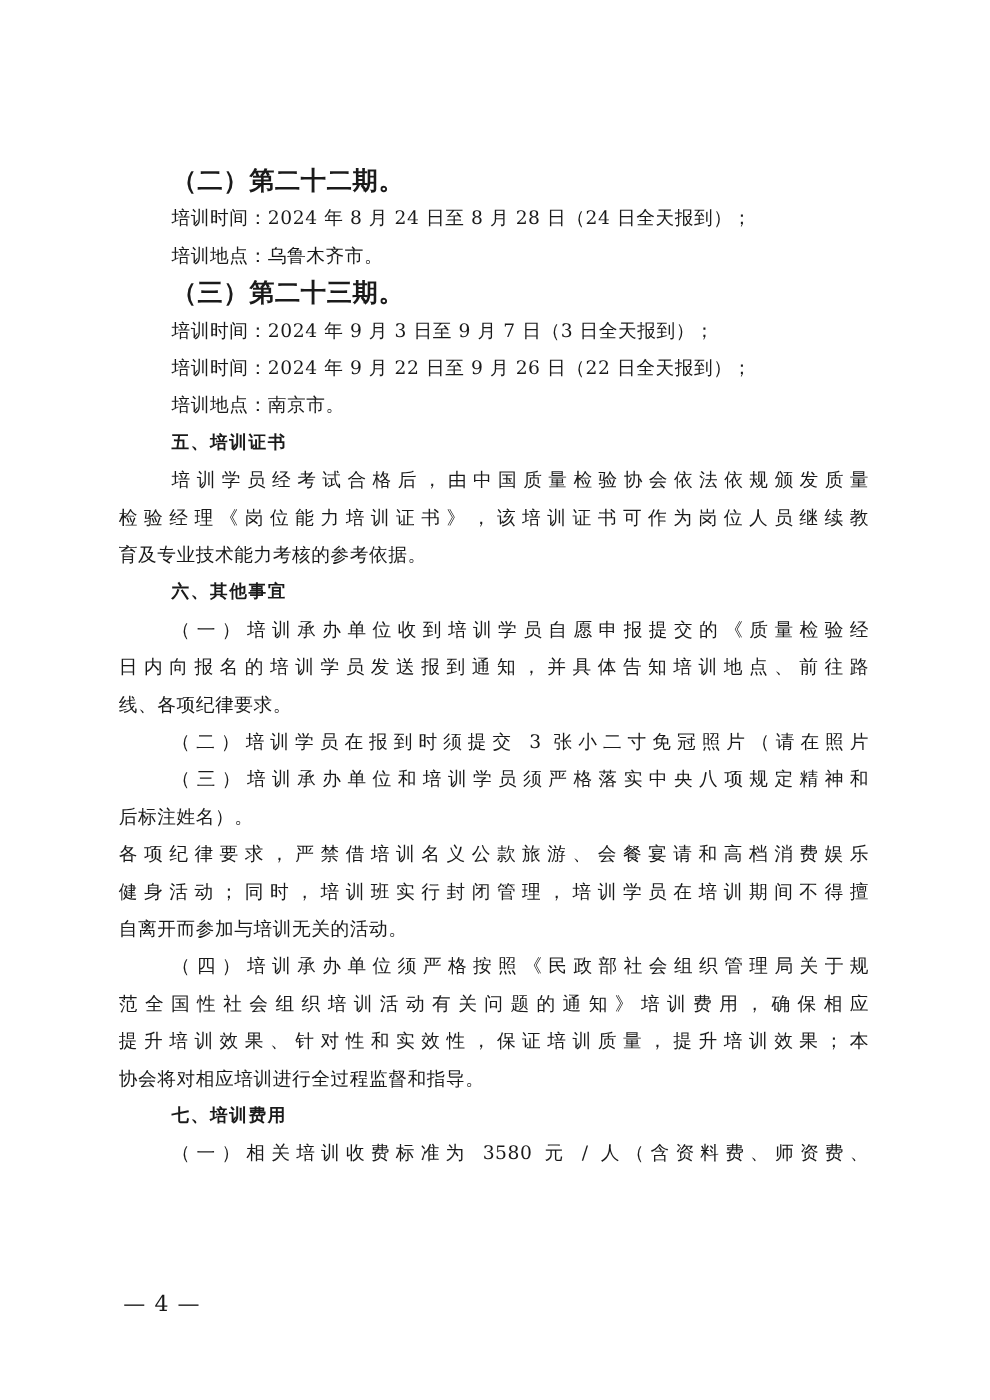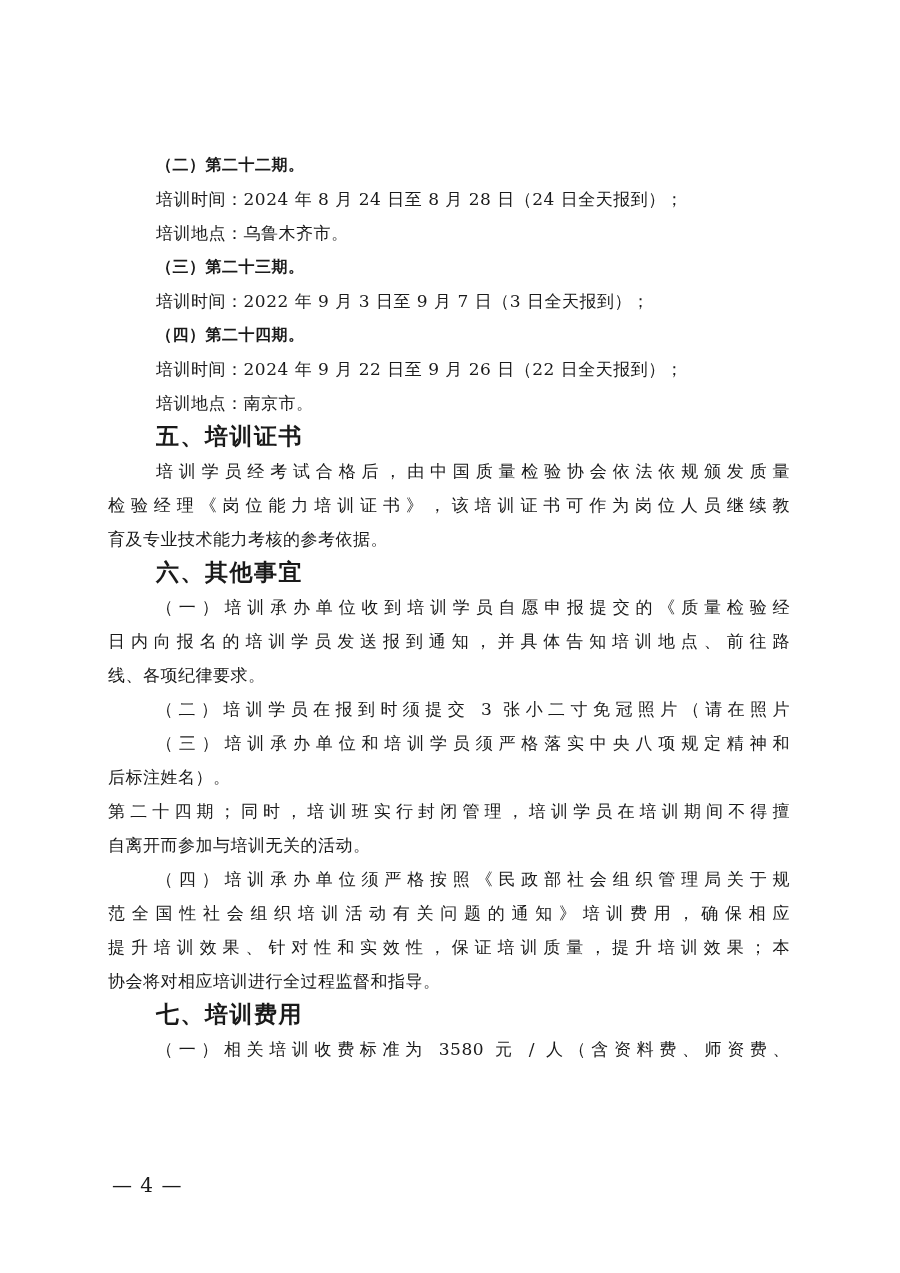--- a/index.html
+++ b/index.html
@@ -37,28 +37,28 @@
   .fill {
     text-align: justify;
     text-align-last: justify;
   }
   .nf {
     white-space: nowrap;
   }
   
   .sub {
     font-weight: bold;
-    font-size: 16px;
+    font-size: 23px;
     font-family: "DejaVu Serif", "Liberation Serif", serif;
   }
   
   .sec {
     font-weight: bold;
-    font-size: 23px;
-    font-family: Liberation Serif, serif;
+    font-size: 16px;
+    font-family: Liberation Mono, monospace;
     letter-spacing: 1.5px;
   }
   .footer {
     position: absolute;
     left: 112px;
     top: 1168px;
     height: 34px;
     line-height: 34px;
     font-size: 20px;
     letter-spacing: 1px;
@@ -67,36 +67,36 @@
 </style>
 </head>
 <body>
 
 <div class="sheet">
   <div class="content">
     <div class="line sub indent nf">（二）第二十二期。</div>
     <div class="line indent nf">培训时间：2024 年 8 月 24 日至 8 月 28 日（24 日全天报到）；</div>
     <div class="line indent nf">培训地点：乌鲁木齐市。</div>
     <div class="line sub indent nf">（三）第二十三期。</div>
-    <div class="line indent nf">培训时间：2022 年 9 月 3 日至 9 月 7 日（3 日全天报到）；</div>
-    <div class="line sub indent nf">（四）第二十四期。</div>
+    <div class="line indent nf">培训时间：2024 年 9 月 3 日至 9 月 7 日（3 日全天报到）；</div>
     <div class="line indent nf">培训时间：2024 年 9 月 22 日至 9 月 26 日（22 日全天报到）；</div>
     <div class="line indent nf">培训地点：南京市。</div>
     <div class="line sec indent nf">五、培训证书</div>
     <div class="line indent fill">培训学员经考试合格后，由中国质量检验协会依法依规颁发质量</div>
     <div class="line fill">检验经理《岗位能力培训证书》，该培训证书可作为岗位人员继续教</div>
     <div class="line nf">育及专业技术能力考核的参考依据。</div>
     <div class="line sec indent nf">六、其他事宜</div>
     <div class="line indent fill">（一）培训承办单位收到培训学员自愿申报提交的《质量检验经</div>
     <div class="line fill">日内向报名的培训学员发送报到通知，并具体告知培训地点、前往路</div>
     <div class="line nf">线、各项纪律要求。</div>
     <div class="line indent fill">（二）培训学员在报到时须提交 3 张小二寸免冠照片（请在照片</div>
     <div class="line indent fill">（三）培训承办单位和培训学员须严格落实中央八项规定精神和</div>
     <div class="line nf">后标注姓名）。</div>
-    <div class="line fill">第二十四期；同时，培训班实行封闭管理，培训学员在培训期间不得擅</div>
+    <div class="line fill">各项纪律要求，严禁借培训名义公款旅游、会餐宴请和高档消费娱乐</div>
+    <div class="line fill">健身活动；同时，培训班实行封闭管理，培训学员在培训期间不得擅</div>
     <div class="line nf">自离开而参加与培训无关的活动。</div>
     <div class="line indent fill">（四）培训承办单位须严格按照《民政部社会组织管理局关于规</div>
     <div class="line fill">范全国性社会组织培训活动有关问题的通知》培训费用，确保相应</div>
     <div class="line fill">提升培训效果、针对性和实效性，保证培训质量，提升培训效果；本</div>
     <div class="line nf">协会将对相应培训进行全过程监督和指导。</div>
     <div class="line sec indent nf">七、培训费用</div>
     <div class="line indent fill">（一）相关培训收费标准为 3580 元 / 人（含资料费、师资费、</div>
   </div>
   <div class="footer">— 4 —</div>
 </div>

